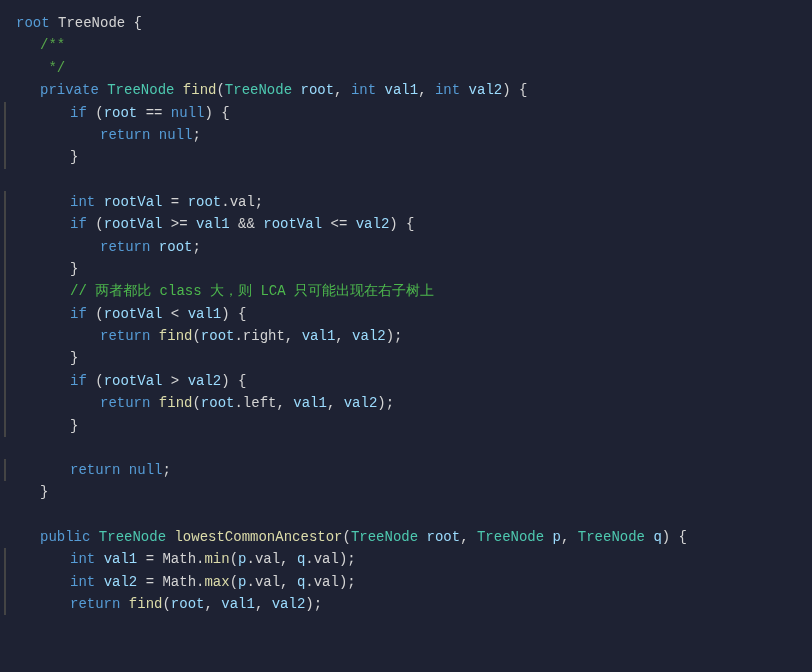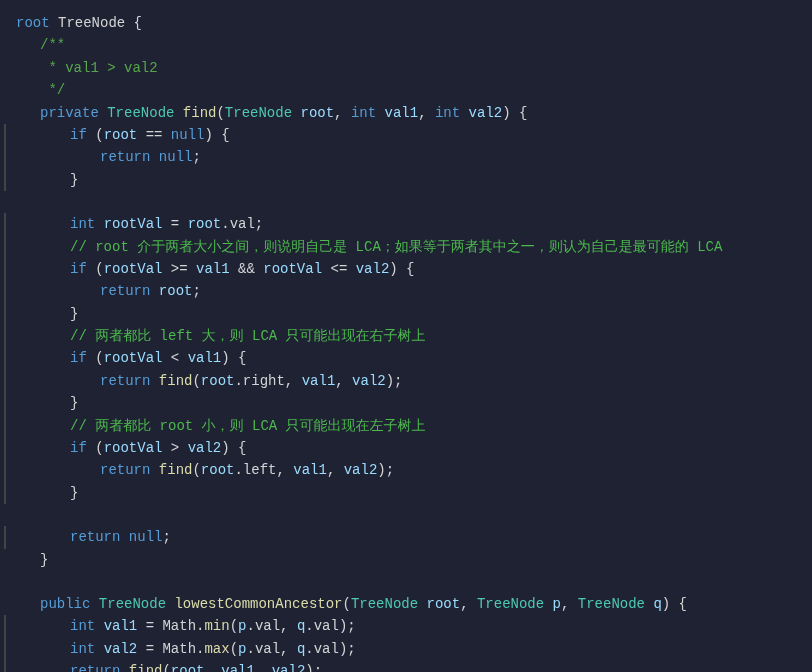--- a/index.html
+++ b/index.html
@@ -27,37 +27,34 @@
       position: relative;
     }
   </style>
 </head>
 <body>
 
 <div class="code-container" style="position: relative;">
   <div id="code-lines">
       <div style="display: flex; align-items: baseline; padding-left: 16px; padding-right: 16px; min-height: 22px; white-space: pre; font-family: Consolas, &quot;Courier New&quot;, monospace; font-size: 14px; line-height: 1.6;"><span style="color: rgb(86, 156, 214);">root</span><span style="color: rgb(212, 212, 212);"> TreeNode {</span></div>
       <div style="display: flex; align-items: baseline; padding-left: 40px; padding-right: 16px; min-height: 22px; white-space: pre; font-family: Consolas, &quot;Courier New&quot;, monospace; font-size: 14px; line-height: 1.6;"><span style="color: rgb(87, 166, 74);">/**</span></div>
-      <div style="display: flex; align-items: baseline; padding-left: 40px; padding-right: 16px; min-height: 22px; white-space: pre; font-family: Consolas, &quot;Courier New&quot;, monospace; font-size: 14px; line-height: 1.6;"><span style="color: rgb(87, 166, 74);"> * val1 &gt; val2</span></div>
       <div style="display: flex; align-items: baseline; padding-left: 40px; padding-right: 16px; min-height: 22px; white-space: pre; font-family: Consolas, &quot;Courier New&quot;, monospace; font-size: 14px; line-height: 1.6;"><span style="color: rgb(87, 166, 74);"> */</span></div>
       <div style="display: flex; align-items: baseline; padding-left: 40px; padding-right: 16px; min-height: 22px; white-space: pre; font-family: Consolas, &quot;Courier New&quot;, monospace; font-size: 14px; line-height: 1.6;"><span style="color: rgb(86, 156, 214);">private</span><span style="color: rgb(212, 212, 212);"> </span><span style="color: rgb(78, 201, 176);">TreeNode</span><span style="color: rgb(212, 212, 212);"> </span><span style="color: rgb(220, 220, 170);">find</span><span style="color: rgb(212, 212, 212);">(</span><span style="color: rgb(78, 201, 176);">TreeNode</span><span style="color: rgb(212, 212, 212);"> </span><span style="color: rgb(156, 220, 254);">root</span><span style="color: rgb(212, 212, 212);">, </span><span style="color: rgb(86, 156, 214);">int</span><span style="color: rgb(212, 212, 212);"> </span><span style="color: rgb(156, 220, 254);">val1</span><span style="color: rgb(212, 212, 212);">, </span><span style="color: rgb(86, 156, 214);">int</span><span style="color: rgb(212, 212, 212);"> </span><span style="color: rgb(156, 220, 254);">val2</span><span style="color: rgb(212, 212, 212);">) {</span></div>
       <div style="display: flex; align-items: baseline; padding-left: 64px; padding-right: 16px; min-height: 22px; white-space: pre; font-family: Consolas, &quot;Courier New&quot;, monospace; font-size: 14px; line-height: 1.6; border-left: 2px solid rgb(68, 68, 68); margin-left: 4px;"><span style="color: rgb(86, 156, 214);">if</span><span style="color: rgb(212, 212, 212);"> (</span><span style="color: rgb(156, 220, 254);">root</span><span style="color: rgb(212, 212, 212);"> == </span><span style="color: rgb(86, 156, 214);">null</span><span style="color: rgb(212, 212, 212);">) {</span></div>
       <div style="display: flex; align-items: baseline; padding-left: 94px; padding-right: 16px; min-height: 22px; white-space: pre; font-family: Consolas, &quot;Courier New&quot;, monospace; font-size: 14px; line-height: 1.6; border-left: 2px solid rgb(68, 68, 68); margin-left: 4px;"><span style="color: rgb(86, 156, 214);">return</span><span style="color: rgb(212, 212, 212);"> </span><span style="color: rgb(86, 156, 214);">null</span><span style="color: rgb(212, 212, 212);">;</span></div>
       <div style="display: flex; align-items: baseline; padding-left: 64px; padding-right: 16px; min-height: 22px; white-space: pre; font-family: Consolas, &quot;Courier New&quot;, monospace; font-size: 14px; line-height: 1.6; border-left: 2px solid rgb(68, 68, 68); margin-left: 4px;"><span style="color: rgb(212, 212, 212);">}</span></div>
       <div style="display: flex; align-items: baseline; padding-left: 16px; padding-right: 16px; min-height: 22px; white-space: pre; font-family: Consolas, &quot;Courier New&quot;, monospace; font-size: 14px; line-height: 1.6;"></div>
       <div style="display: flex; align-items: baseline; padding-left: 64px; padding-right: 16px; min-height: 22px; white-space: pre; font-family: Consolas, &quot;Courier New&quot;, monospace; font-size: 14px; line-height: 1.6; border-left: 2px solid rgb(68, 68, 68); margin-left: 4px;"><span style="color: rgb(86, 156, 214);">int</span><span style="color: rgb(212, 212, 212);"> </span><span style="color: rgb(156, 220, 254);">rootVal</span><span style="color: rgb(212, 212, 212);"> = </span><span style="color: rgb(156, 220, 254);">root</span><span style="color: rgb(212, 212, 212);">.val;</span></div>
-      <div style="display: flex; align-items: baseline; padding-left: 64px; padding-right: 16px; min-height: 22px; white-space: pre; font-family: Consolas, &quot;Courier New&quot;, monospace; font-size: 14px; line-height: 1.6; border-left: 2px solid rgb(68, 68, 68); margin-left: 4px;"><span style="color: rgb(77, 184, 77);">// root 介于两者大小之间，则说明自己是 LCA；如果等于两者其中之一，则认为自己是最可能的 LCA</span></div>
       <div style="display: flex; align-items: baseline; padding-left: 64px; padding-right: 16px; min-height: 22px; white-space: pre; font-family: Consolas, &quot;Courier New&quot;, monospace; font-size: 14px; line-height: 1.6; border-left: 2px solid rgb(68, 68, 68); margin-left: 4px;"><span style="color: rgb(86, 156, 214);">if</span><span style="color: rgb(212, 212, 212);"> (</span><span style="color: rgb(156, 220, 254);">rootVal</span><span style="color: rgb(212, 212, 212);"> &gt;= </span><span style="color: rgb(156, 220, 254);">val1</span><span style="color: rgb(212, 212, 212);"> &amp;&amp; </span><span style="color: rgb(156, 220, 254);">rootVal</span><span style="color: rgb(212, 212, 212);"> &lt;= </span><span style="color: rgb(156, 220, 254);">val2</span><span style="color: rgb(212, 212, 212);">) {</span></div>
       <div style="display: flex; align-items: baseline; padding-left: 94px; padding-right: 16px; min-height: 22px; white-space: pre; font-family: Consolas, &quot;Courier New&quot;, monospace; font-size: 14px; line-height: 1.6; border-left: 2px solid rgb(68, 68, 68); margin-left: 4px;"><span style="color: rgb(86, 156, 214);">return</span><span style="color: rgb(212, 212, 212);"> </span><span style="color: rgb(156, 220, 254);">root</span><span style="color: rgb(212, 212, 212);">;</span></div>
       <div style="display: flex; align-items: baseline; padding-left: 64px; padding-right: 16px; min-height: 22px; white-space: pre; font-family: Consolas, &quot;Courier New&quot;, monospace; font-size: 14px; line-height: 1.6; border-left: 2px solid rgb(68, 68, 68); margin-left: 4px;"><span style="color: rgb(212, 212, 212);">}</span></div>
-      <div style="display: flex; align-items: baseline; padding-left: 64px; padding-right: 16px; min-height: 22px; white-space: pre; font-family: Consolas, &quot;Courier New&quot;, monospace; font-size: 14px; line-height: 1.6; border-left: 2px solid rgb(68, 68, 68); margin-left: 4px;"><span style="color: rgb(77, 184, 77);">// 两者都比 left 大，则 LCA 只可能出现在右子树上</span></div>
+      <div style="display: flex; align-items: baseline; padding-left: 64px; padding-right: 16px; min-height: 22px; white-space: pre; font-family: Consolas, &quot;Courier New&quot;, monospace; font-size: 14px; line-height: 1.6; border-left: 2px solid rgb(68, 68, 68); margin-left: 4px;"><span style="color: rgb(77, 184, 77);">// 两者都比 class 大，则 LCA 只可能出现在右子树上</span></div>
       <div style="display: flex; align-items: baseline; padding-left: 64px; padding-right: 16px; min-height: 22px; white-space: pre; font-family: Consolas, &quot;Courier New&quot;, monospace; font-size: 14px; line-height: 1.6; border-left: 2px solid rgb(68, 68, 68); margin-left: 4px;"><span style="color: rgb(86, 156, 214);">if</span><span style="color: rgb(212, 212, 212);"> (</span><span style="color: rgb(156, 220, 254);">rootVal</span><span style="color: rgb(212, 212, 212);"> &lt; </span><span style="color: rgb(156, 220, 254);">val1</span><span style="color: rgb(212, 212, 212);">) {</span></div>
       <div style="display: flex; align-items: baseline; padding-left: 94px; padding-right: 16px; min-height: 22px; white-space: pre; font-family: Consolas, &quot;Courier New&quot;, monospace; font-size: 14px; line-height: 1.6; border-left: 2px solid rgb(68, 68, 68); margin-left: 4px;"><span style="color: rgb(86, 156, 214);">return</span><span style="color: rgb(212, 212, 212);"> </span><span style="color: rgb(220, 220, 170);">find</span><span style="color: rgb(212, 212, 212);">(</span><span style="color: rgb(156, 220, 254);">root</span><span style="color: rgb(212, 212, 212);">.right, </span><span style="color: rgb(156, 220, 254);">val1</span><span style="color: rgb(212, 212, 212);">, </span><span style="color: rgb(156, 220, 254);">val2</span><span style="color: rgb(212, 212, 212);">);</span></div>
       <div style="display: flex; align-items: baseline; padding-left: 64px; padding-right: 16px; min-height: 22px; white-space: pre; font-family: Consolas, &quot;Courier New&quot;, monospace; font-size: 14px; line-height: 1.6; border-left: 2px solid rgb(68, 68, 68); margin-left: 4px;"><span style="color: rgb(212, 212, 212);">}</span></div>
-      <div style="display: flex; align-items: baseline; padding-left: 64px; padding-right: 16px; min-height: 22px; white-space: pre; font-family: Consolas, &quot;Courier New&quot;, monospace; font-size: 14px; line-height: 1.6; border-left: 2px solid rgb(68, 68, 68); margin-left: 4px;"><span style="color: rgb(77, 184, 77);">// 两者都比 root 小，则 LCA 只可能出现在左子树上</span></div>
       <div style="display: flex; align-items: baseline; padding-left: 64px; padding-right: 16px; min-height: 22px; white-space: pre; font-family: Consolas, &quot;Courier New&quot;, monospace; font-size: 14px; line-height: 1.6; border-left: 2px solid rgb(68, 68, 68); margin-left: 4px;"><span style="color: rgb(86, 156, 214);">if</span><span style="color: rgb(212, 212, 212);"> (</span><span style="color: rgb(156, 220, 254);">rootVal</span><span style="color: rgb(212, 212, 212);"> &gt; </span><span style="color: rgb(156, 220, 254);">val2</span><span style="color: rgb(212, 212, 212);">) {</span></div>
       <div style="display: flex; align-items: baseline; padding-left: 94px; padding-right: 16px; min-height: 22px; white-space: pre; font-family: Consolas, &quot;Courier New&quot;, monospace; font-size: 14px; line-height: 1.6; border-left: 2px solid rgb(68, 68, 68); margin-left: 4px;"><span style="color: rgb(86, 156, 214);">return</span><span style="color: rgb(212, 212, 212);"> </span><span style="color: rgb(220, 220, 170);">find</span><span style="color: rgb(212, 212, 212);">(</span><span style="color: rgb(156, 220, 254);">root</span><span style="color: rgb(212, 212, 212);">.left, </span><span style="color: rgb(156, 220, 254);">val1</span><span style="color: rgb(212, 212, 212);">, </span><span style="color: rgb(156, 220, 254);">val2</span><span style="color: rgb(212, 212, 212);">);</span></div>
       <div style="display: flex; align-items: baseline; padding-left: 64px; padding-right: 16px; min-height: 22px; white-space: pre; font-family: Consolas, &quot;Courier New&quot;, monospace; font-size: 14px; line-height: 1.6; border-left: 2px solid rgb(68, 68, 68); margin-left: 4px;"><span style="color: rgb(212, 212, 212);">}</span></div>
       <div style="display: flex; align-items: baseline; padding-left: 16px; padding-right: 16px; min-height: 22px; white-space: pre; font-family: Consolas, &quot;Courier New&quot;, monospace; font-size: 14px; line-height: 1.6;"></div>
       <div style="display: flex; align-items: baseline; padding-left: 64px; padding-right: 16px; min-height: 22px; white-space: pre; font-family: Consolas, &quot;Courier New&quot;, monospace; font-size: 14px; line-height: 1.6; border-left: 2px solid rgb(68, 68, 68); margin-left: 4px;"><span style="color: rgb(86, 156, 214);">return</span><span style="color: rgb(212, 212, 212);"> </span><span style="color: rgb(86, 156, 214);">null</span><span style="color: rgb(212, 212, 212);">;</span></div>
       <div style="display: flex; align-items: baseline; padding-left: 40px; padding-right: 16px; min-height: 22px; white-space: pre; font-family: Consolas, &quot;Courier New&quot;, monospace; font-size: 14px; line-height: 1.6;"><span style="color: rgb(212, 212, 212);">}</span></div>
       <div style="display: flex; align-items: baseline; padding-left: 16px; padding-right: 16px; min-height: 22px; white-space: pre; font-family: Consolas, &quot;Courier New&quot;, monospace; font-size: 14px; line-height: 1.6;"></div>
       <div style="display: flex; align-items: baseline; padding-left: 40px; padding-right: 16px; min-height: 22px; white-space: pre; font-family: Consolas, &quot;Courier New&quot;, monospace; font-size: 14px; line-height: 1.6;"><span style="color: rgb(86, 156, 214);">public</span><span style="color: rgb(212, 212, 212);"> </span><span style="color: rgb(78, 201, 176);">TreeNode</span><span style="color: rgb(212, 212, 212);"> </span><span style="color: rgb(220, 220, 170);">lowestCommonAncestor</span><span style="color: rgb(212, 212, 212);">(</span><span style="color: rgb(78, 201, 176);">TreeNode</span><span style="color: rgb(212, 212, 212);"> </span><span style="color: rgb(156, 220, 254);">root</span><span style="color: rgb(212, 212, 212);">, </span><span style="color: rgb(78, 201, 176);">TreeNode</span><span style="color: rgb(212, 212, 212);"> </span><span style="color: rgb(156, 220, 254);">p</span><span style="color: rgb(212, 212, 212);">, </span><span style="color: rgb(78, 201, 176);">TreeNode</span><span style="color: rgb(212, 212, 212);"> </span><span style="color: rgb(156, 220, 254);">q</span><span style="color: rgb(212, 212, 212);">) {</span></div>
       <div style="display: flex; align-items: baseline; padding-left: 64px; padding-right: 16px; min-height: 22px; white-space: pre; font-family: Consolas, &quot;Courier New&quot;, monospace; font-size: 14px; line-height: 1.6; border-left: 2px solid rgb(68, 68, 68); margin-left: 4px;"><span style="color: rgb(86, 156, 214);">int</span><span style="color: rgb(212, 212, 212);"> </span><span style="color: rgb(156, 220, 254);">val1</span><span style="color: rgb(212, 212, 212);"> = Math.</span><span style="color: rgb(220, 220, 170);">min</span><span style="color: rgb(212, 212, 212);">(</span><span style="color: rgb(156, 220, 254);">p</span><span style="color: rgb(212, 212, 212);">.val, </span><span style="color: rgb(156, 220, 254);">q</span><span style="color: rgb(212, 212, 212);">.val);</span></div>
       <div style="display: flex; align-items: baseline; padding-left: 64px; padding-right: 16px; min-height: 22px; white-space: pre; font-family: Consolas, &quot;Courier New&quot;, monospace; font-size: 14px; line-height: 1.6; border-left: 2px solid rgb(68, 68, 68); margin-left: 4px;"><span style="color: rgb(86, 156, 214);">int</span><span style="color: rgb(212, 212, 212);"> </span><span style="color: rgb(156, 220, 254);">val2</span><span style="color: rgb(212, 212, 212);"> = Math.</span><span style="color: rgb(220, 220, 170);">max</span><span style="color: rgb(212, 212, 212);">(</span><span style="color: rgb(156, 220, 254);">p</span><span style="color: rgb(212, 212, 212);">.val, </span><span style="color: rgb(156, 220, 254);">q</span><span style="color: rgb(212, 212, 212);">.val);</span></div>

